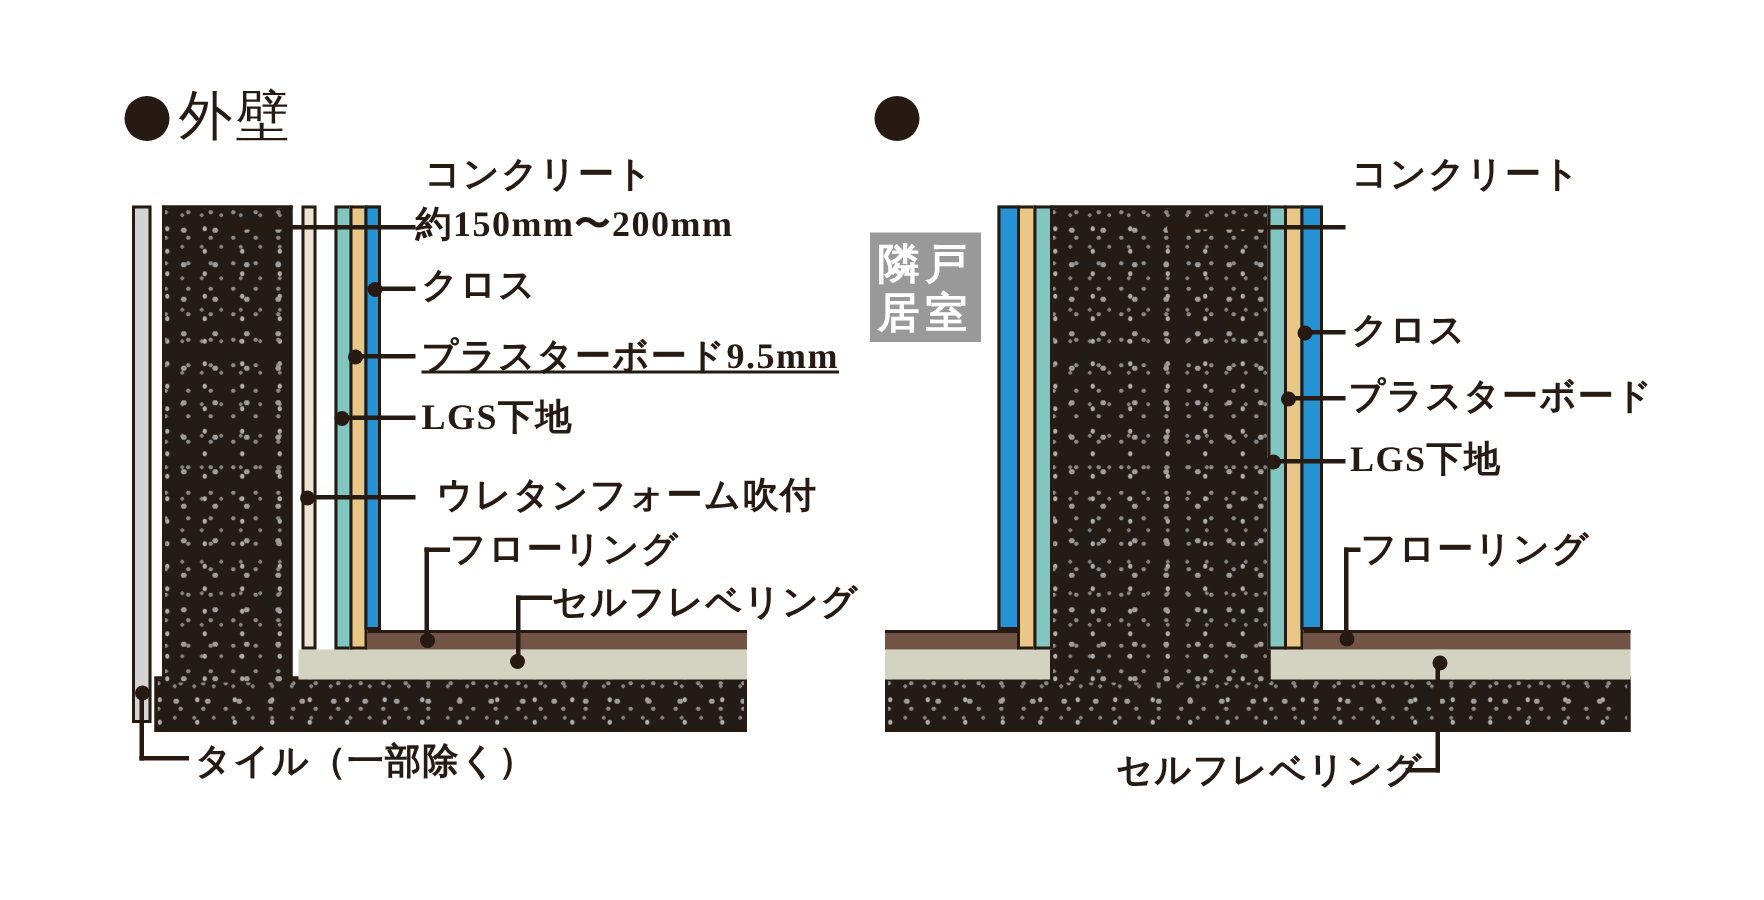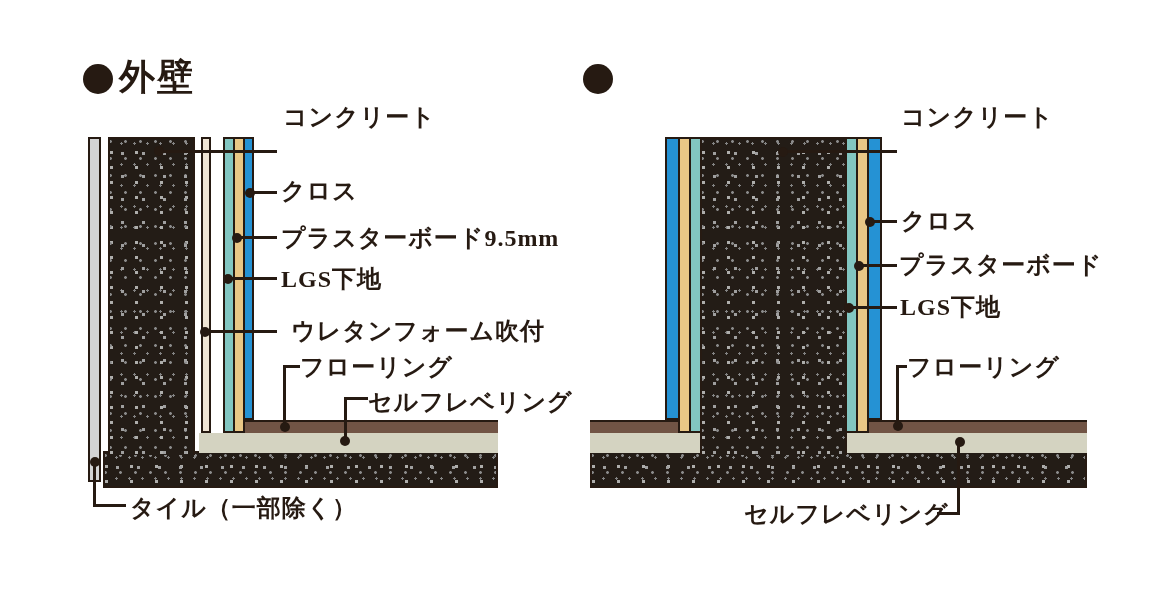--- a/index.html
+++ b/index.html
@@ -11,21 +11,21 @@
   .abs{position:absolute;}
   .txt{
     position:absolute;color:var(--ink);font-size:24px;line-height:27px;
     font-weight:600;letter-spacing:1px;white-space:nowrap;
   }
   .title-circle{
     position:absolute;width:30px;height:30px;border-radius:50%;background:var(--ink);
   }
   .title-txt{
     position:absolute;color:var(--ink);font-size:36px;line-height:38px;
-    font-weight:700;letter-spacing:2px;white-space:nowrap;
+    font-weight:400;letter-spacing:2px;white-space:nowrap;
   }
   .strip{position:absolute;border:2px solid var(--ink);box-sizing:border-box;}
   .concrete{
     background-color:#231c16;
     background-image:
       radial-gradient(circle, #9f9f9f 1.7px, transparent 1.9px),
       radial-gradient(circle, #8b8b8b 1.3px, transparent 1.5px),
       radial-gradient(circle, #aeaeac 1.5px, transparent 1.7px),
       radial-gradient(circle, #848484 1.2px, transparent 1.4px);
     background-size:21px 23px,15px 17px,25px 15px,13px 21px;
@@ -80,30 +80,35 @@
   <div class="dot" style="left:154px;top:146px;"></div>
   <div class="dot" style="left:245px;top:188px;"></div>
   <div class="dot" style="left:232px;top:233px;"></div>
   <div class="dot" style="left:223px;top:274px;"></div>
   <div class="dot" style="left:200px;top:327px;"></div>
   <div class="dot" style="left:280px;top:422px;"></div>
   <div class="dot" style="left:340px;top:436px;"></div>
   <div class="dot" style="left:90px;top:457px;"></div>
 
   <div class="txt" style="left:283px;top:104px;">コンクリート</div>
+  <div class="txt" style="left:277px;top:137px;">約150mm〜200mm</div>
   <div class="txt" style="left:281px;top:178px;">クロス</div>
-  <div class="txt" style="left:281px;top:225px;">プラスターボード9.5mm</div>
+  <div class="txt" style="left:281px;top:225px;text-decoration:underline;">プラスターボード9.5mm</div>
   <div class="txt" style="left:281px;top:266px;">LGS下地</div>
   <div class="txt" style="left:291px;top:318px;">ウレタンフォーム吹付</div>
   <div class="txt" style="left:300px;top:354px;">フローリング</div>
   <div class="txt" style="left:368px;top:389px;">セルフレベリング</div>
   <div class="txt" style="left:130px;top:495px;">タイル（一部除く）</div>
 
   <div class="title-circle" style="left:583px;top:64px;"></div>
 
+  <div class="neighbor" style="left:580px;top:155px;width:74px;height:73px;">
+    <div>隣戸</div>
+    <div>居室</div>
+  </div>
 
   <div class="strip concrete" style="left:590px;top:451px;width:497px;height:37px;"></div>
   <div class="abs leveling" style="left:590px;top:433px;width:111px;height:20px;"></div>
   <div class="abs leveling" style="left:845px;top:433px;width:242px;height:20px;"></div>
   <div class="abs floorwood" style="left:590px;top:420px;width:90px;height:13px;"></div>
   <div class="abs floorwood" style="left:866px;top:420px;width:221px;height:13px;"></div>
 
   <div class="strip concrete" style="left:700px;top:137px;width:147px;height:318px;border-bottom:none;"></div>
   <div class="strip blue" style="left:665px;top:137px;width:15px;height:283px;"></div>
   <div class="strip tan" style="left:678px;top:137px;width:13px;height:296px;"></div>

